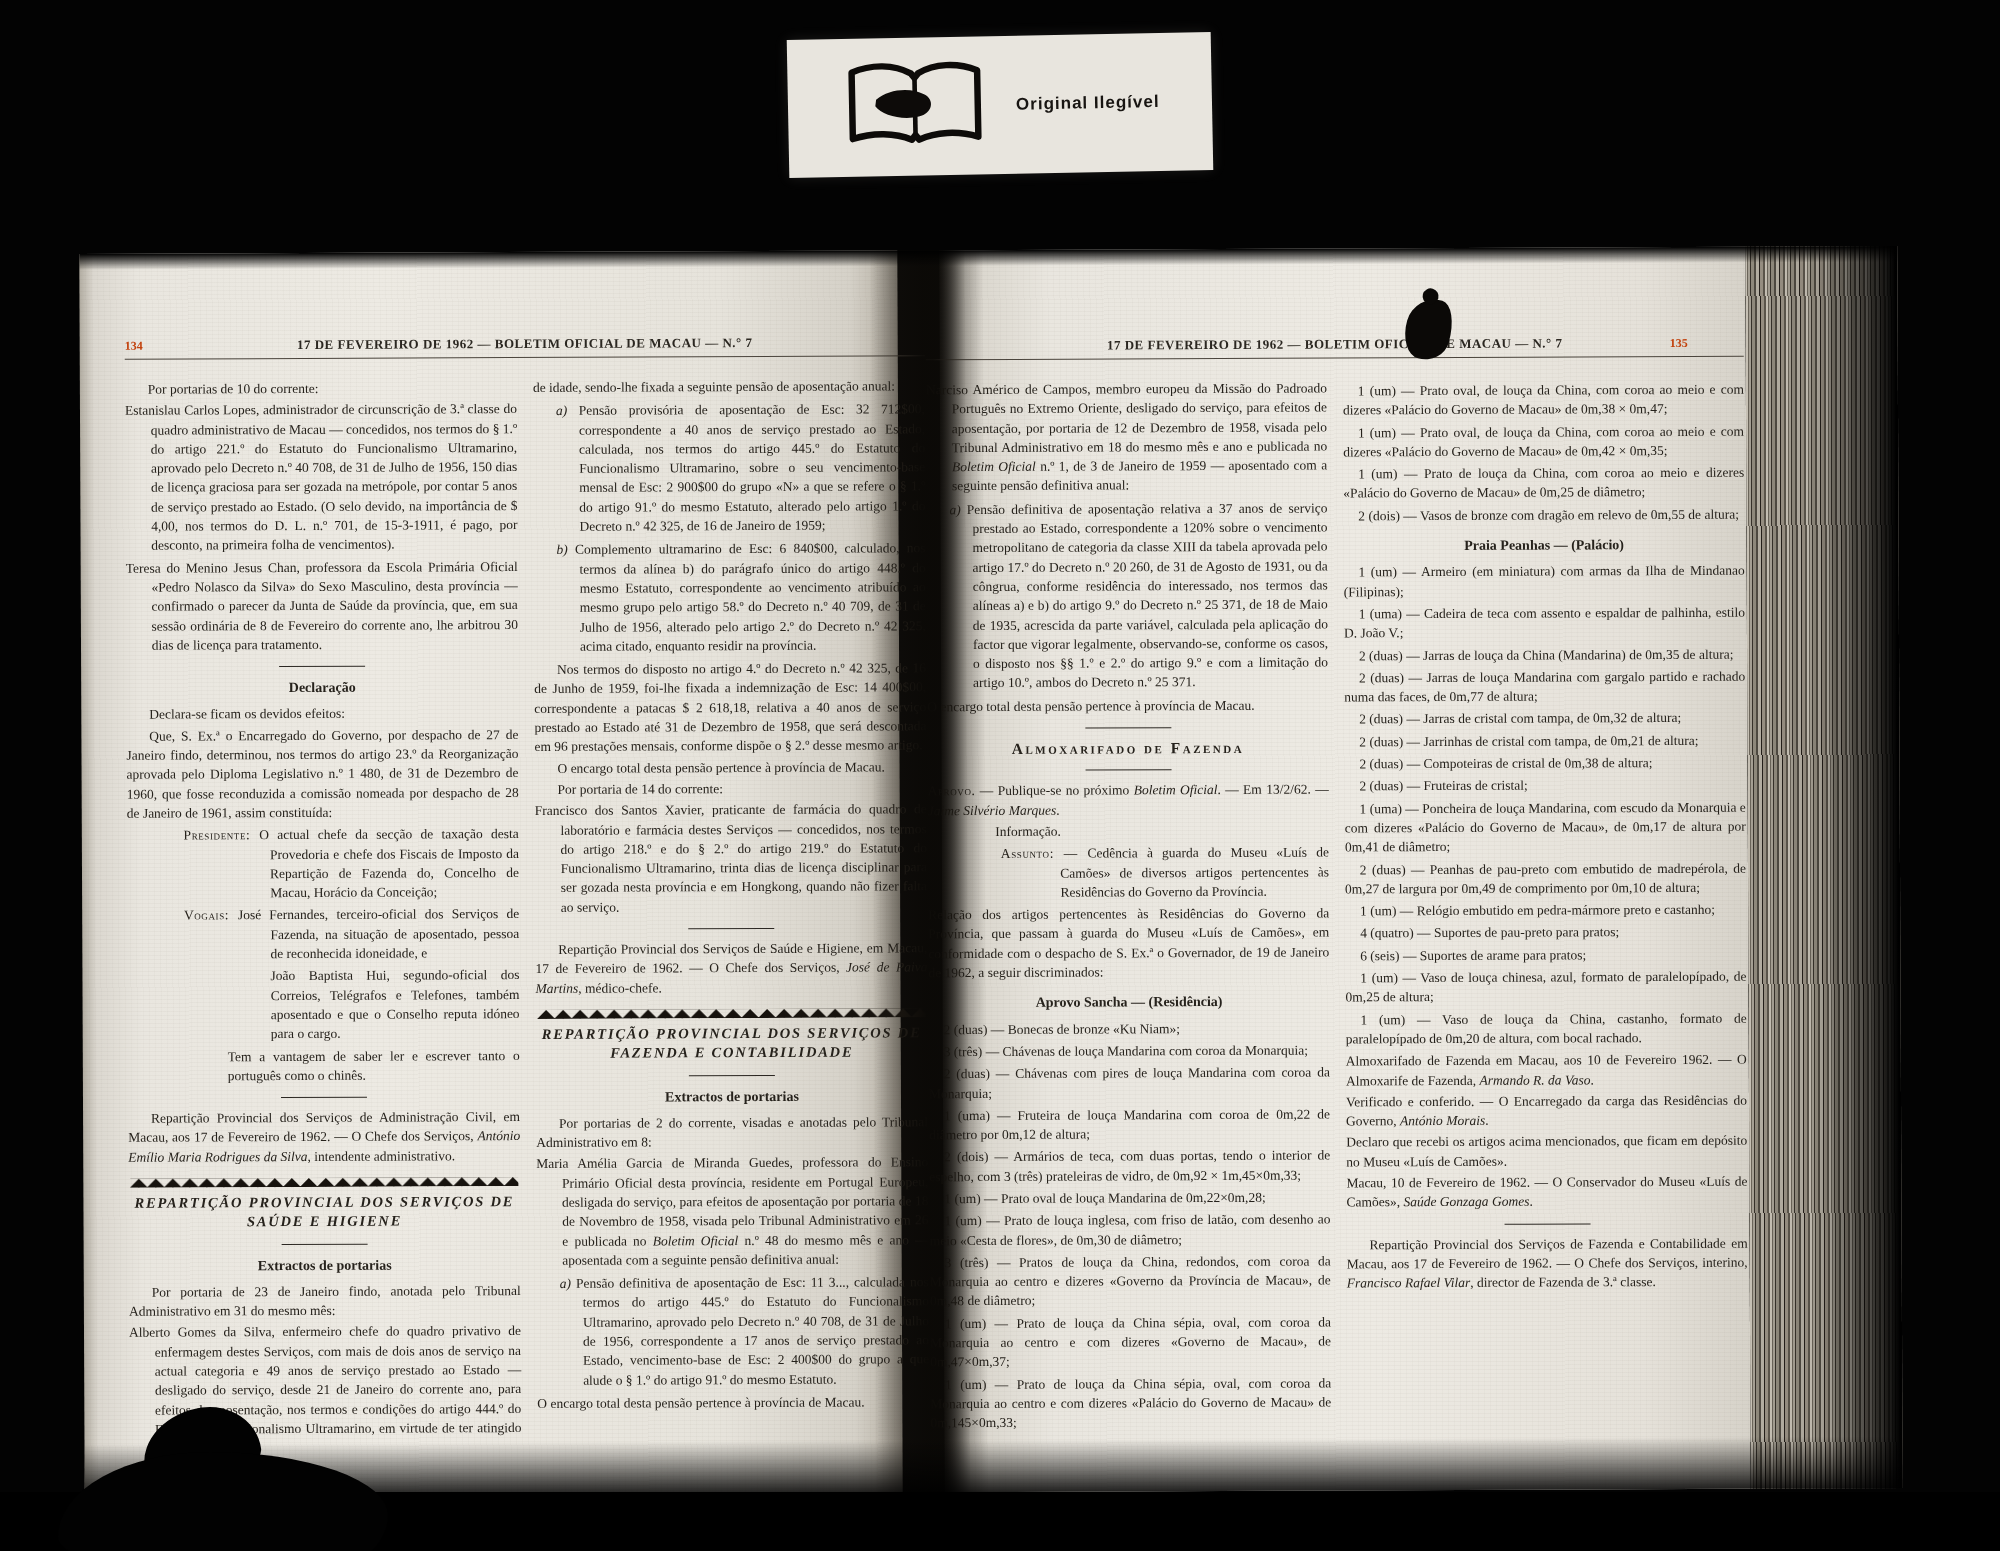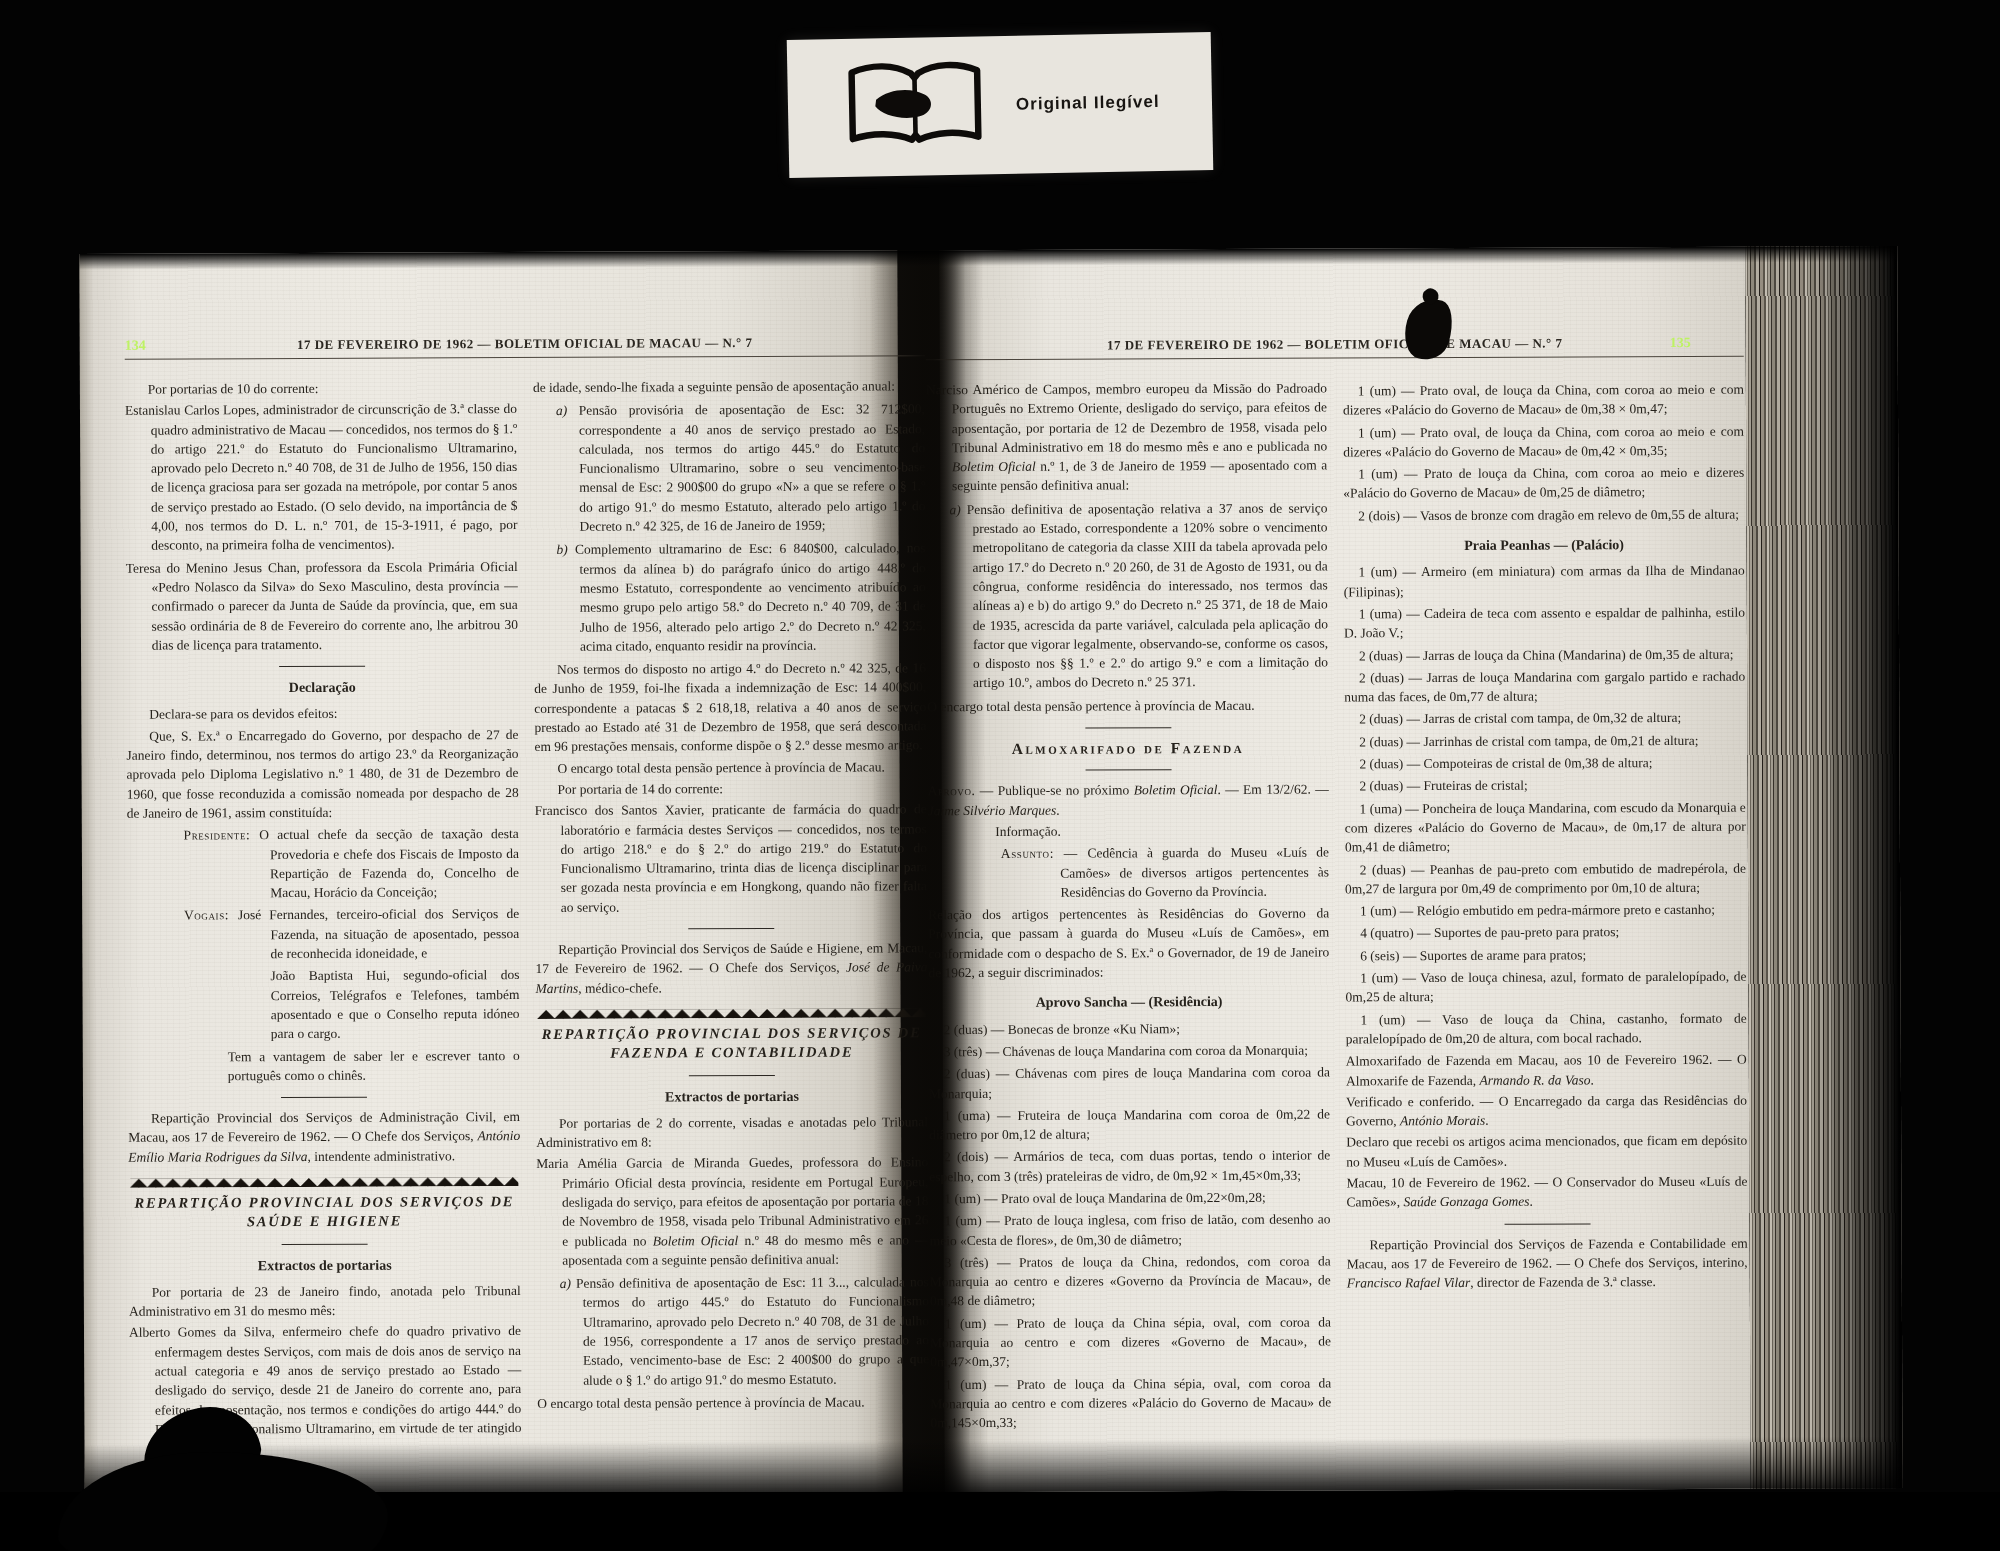--- a/index.html
+++ b/index.html
@@ -38,21 +38,21 @@
   .blob-bl2{position:absolute;left:142px;top:1408px;width:118px;height:74px;background:#020202;z-index:10;
             border-radius:55% 45% 50% 50% / 70% 66% 34% 30%;transform:rotate(-8deg);}
   .ink-blob{position:absolute;left:1326px;top:50px;width:46px;height:62px;background:#0b0907;z-index:4;
             border-radius:62% 38% 55% 45% / 46% 62% 38% 54%;transform:rotate(16deg);}
   .ink-blob::after{content:"";position:absolute;left:8px;top:-9px;width:16px;height:16px;background:#0b0907;border-radius:50%;}
 
   
   .pagehead{position:absolute;display:grid;grid-template-columns:74px 1fr 74px;align-items:baseline;
             border-bottom:1px solid #4a443c;padding-bottom:5px;z-index:2;}
   .ph-title{text-align:center;font-weight:bold;font-size:13px;letter-spacing:.5px;color:#2b2721;}
-  .pageno{font-weight:bold;font-size:14px;color:#bef264;}
+  .pageno{font-weight:bold;font-size:12px;color:#c2410c;}
   #lp-head{left:45px;top:84px;width:800px;}
   #rp-head{left:846px;top:88px;width:818px;}
 
   
   .cols{position:absolute;display:flex;gap:16px;z-index:2;}
   #lp-cols{left:45px;top:126px;width:800px;}
   #rp-cols{left:846px;top:130px;width:818px;}
   .col{width:calc(50% - 8px);font-size:13.5px;line-height:19.3px;text-align:justify;}
 
   
@@ -105,21 +105,21 @@
       <span></span>
     </div>
 
     <div class="cols" id="lp-cols">
       <div class="col" id="lp-c1">
           <div class="blk para"><span>Por portarias de 10 do corrente:</span></div>
           <div class="blk entry"><span>Estanislau Carlos Lopes, administrador de circunscrição de 3.ª classe do quadro administrativo de Macau — concedidos, nos termos do § 1.º do artigo 221.º do Estatuto do Funcionalismo Ultramarino, aprovado pelo Decreto n.º 40 708, de 31 de Julho de 1956, 150 dias de licença graciosa para ser gozada na metrópole, por contar 5 anos de serviço prestado ao Estado. (O selo devido, na importância de $ 4,00, nos termos do D. L. n.º 701, de 15-3-1911, é pago, por desconto, na primeira folha de vencimentos).</span></div>
           <div class="blk entry"><span>Teresa do Menino Jesus Chan, professora da Escola Primária Oficial «Pedro Nolasco da Silva» do Sexo Masculino, desta província — confirmado o parecer da Junta de Saúde da província, que, em sua sessão ordinária de 8 de Fevereiro do corrente ano, lhe arbitrou 30 dias de licença para tratamento.</span></div>
           <div class="blk rule"></div>
           <div class="blk heading"><span>Declaração</span></div>
-          <div class="blk para"><span>Declara-se para os devidos efeitos:</span></div>
+          <div class="blk para"><span>Declara-se ficam os devidos efeitos:</span></div>
           <div class="blk para"><span>Que, S. Ex.ª o Encarregado do Governo, por despacho de 27 de Janeiro findo, determinou, nos termos do artigo 23.º da Reorganização aprovada pelo Diploma Legislativo n.º 1 480, de 31 de Dezembro de 1960, que fosse reconduzida a comissão nomeada por despacho de 28 de Janeiro de 1961, assim constituída:</span></div>
           <div class="blk office"><span class="sc">Presidente: </span><span>O actual chefe da secção de taxação desta Provedoria e chefe dos Fiscais de Imposto da Repartição de Fazenda do, Concelho de Macau, Horácio da Conceição;</span></div>
           <div class="blk office"><span class="sc">Vogais: </span><span>José Fernandes, terceiro-oficial dos Serviços de Fazenda, na situação de aposentado, pessoa de reconhecida idoneidade, e</span></div>
           <div class="blk office2"><span>João Baptista Hui, segundo-oficial dos Correios, Telégrafos e Telefones, também aposentado e que o Conselho reputa idóneo para o cargo.</span></div>
           <div class="blk office3"><span>Tem a vantagem de saber ler e escrever tanto o português como o chinês.</span></div>
           <div class="blk rule"></div>
           <div class="blk sig"><span>Repartição Provincial dos Serviços de Administração Civil, em Macau, aos 17 de Fevereiro de 1962. — O Chefe dos Serviços, </span><span class="it">António Emílio Maria Rodrigues da Silva</span><span>, intendente administrativo.</span></div>
           <div class="blk zigzag"></div>
           <div class="blk sectionhead"><span>REPARTIÇÃO PROVINCIAL DOS SERVIÇOS DE SAÚDE E HIGIENE</span></div>
           <div class="blk rule"></div>

